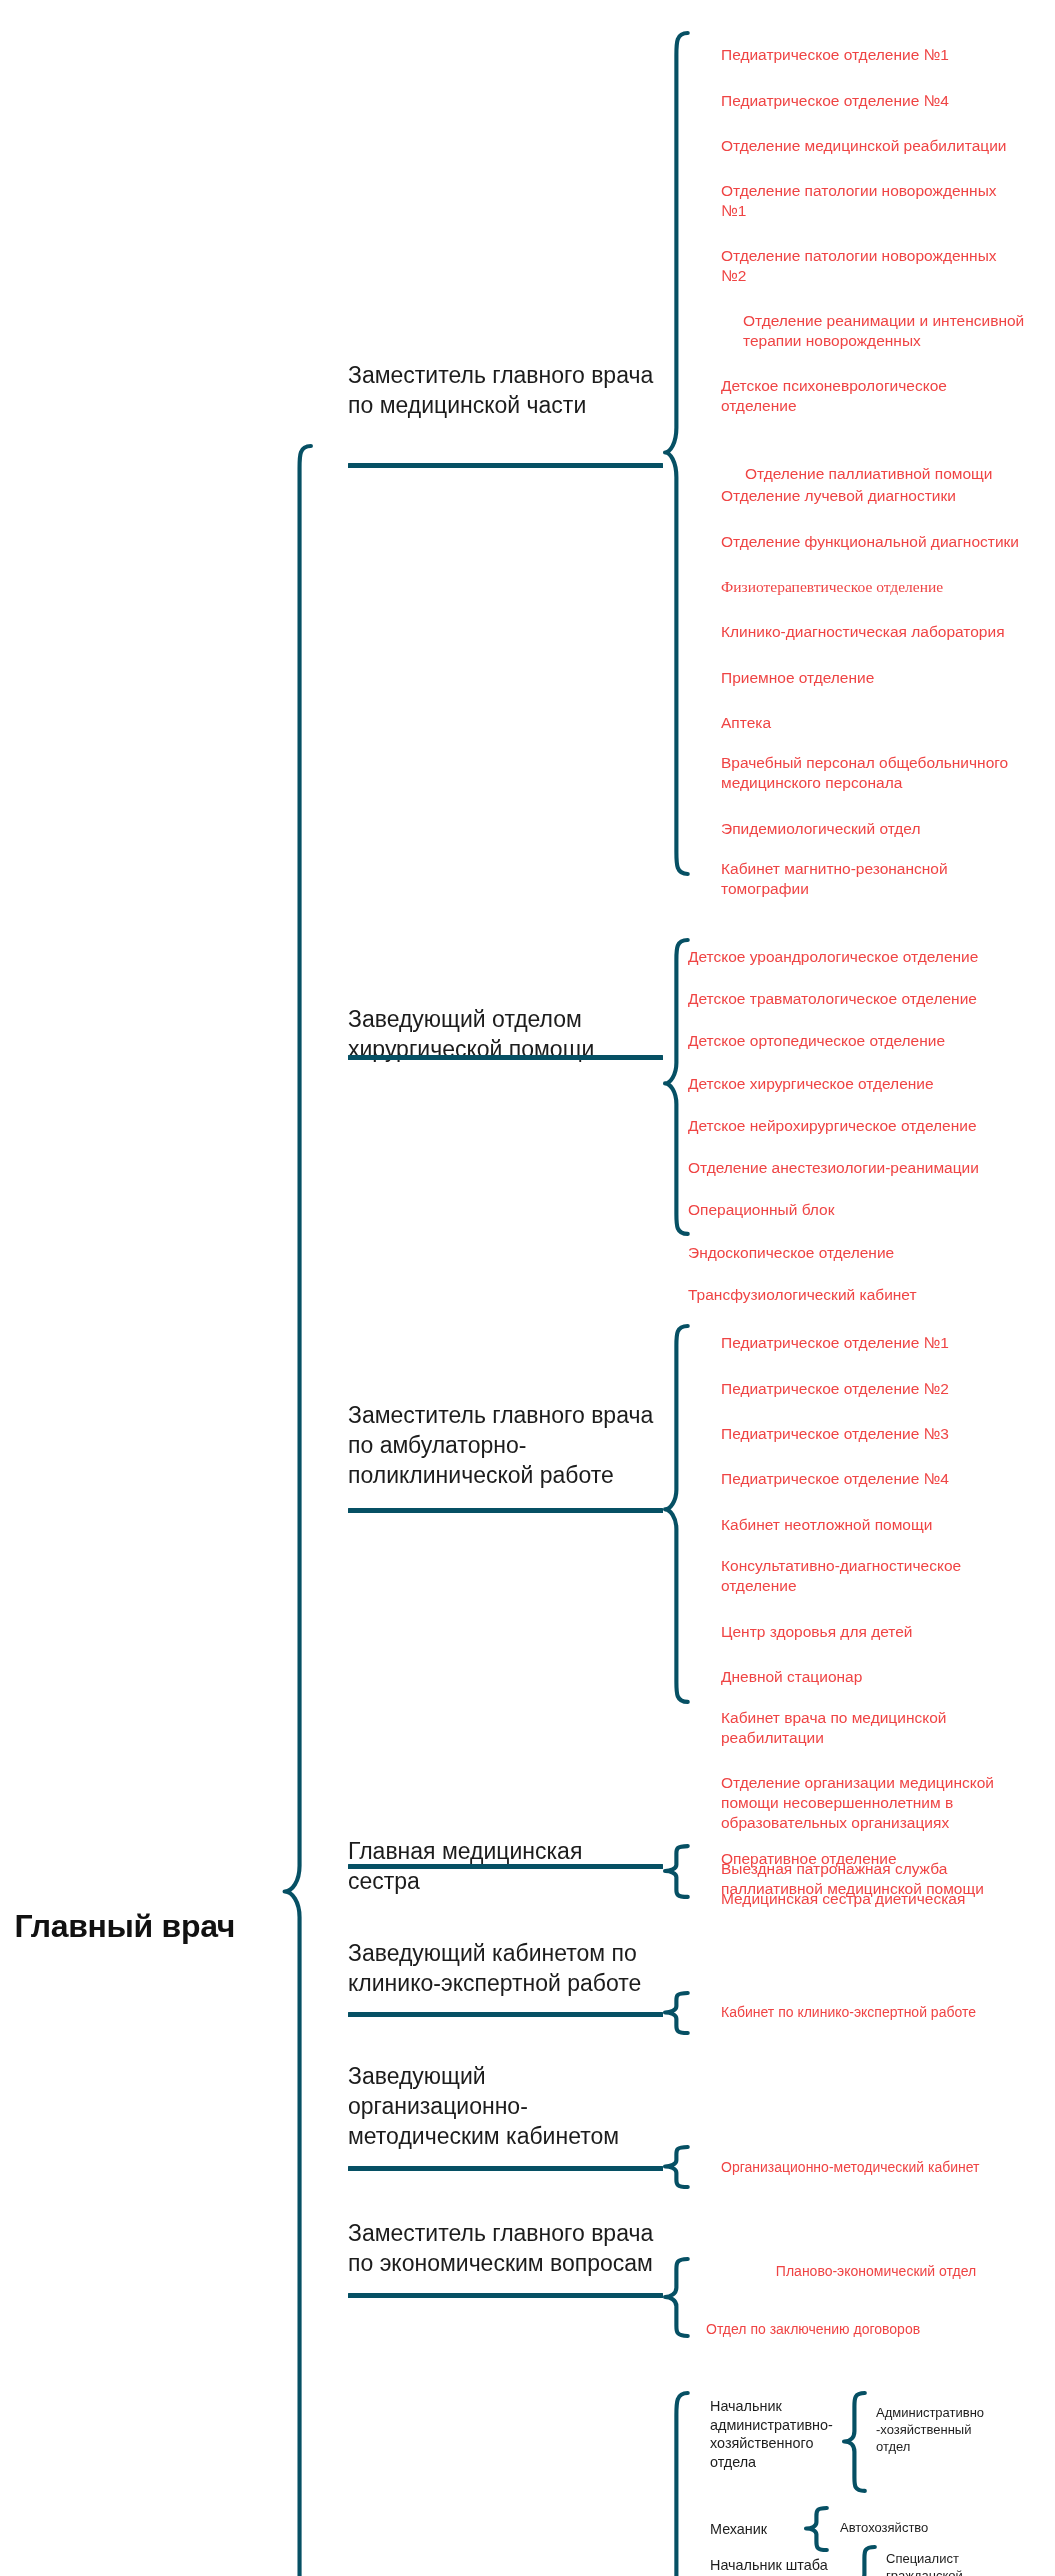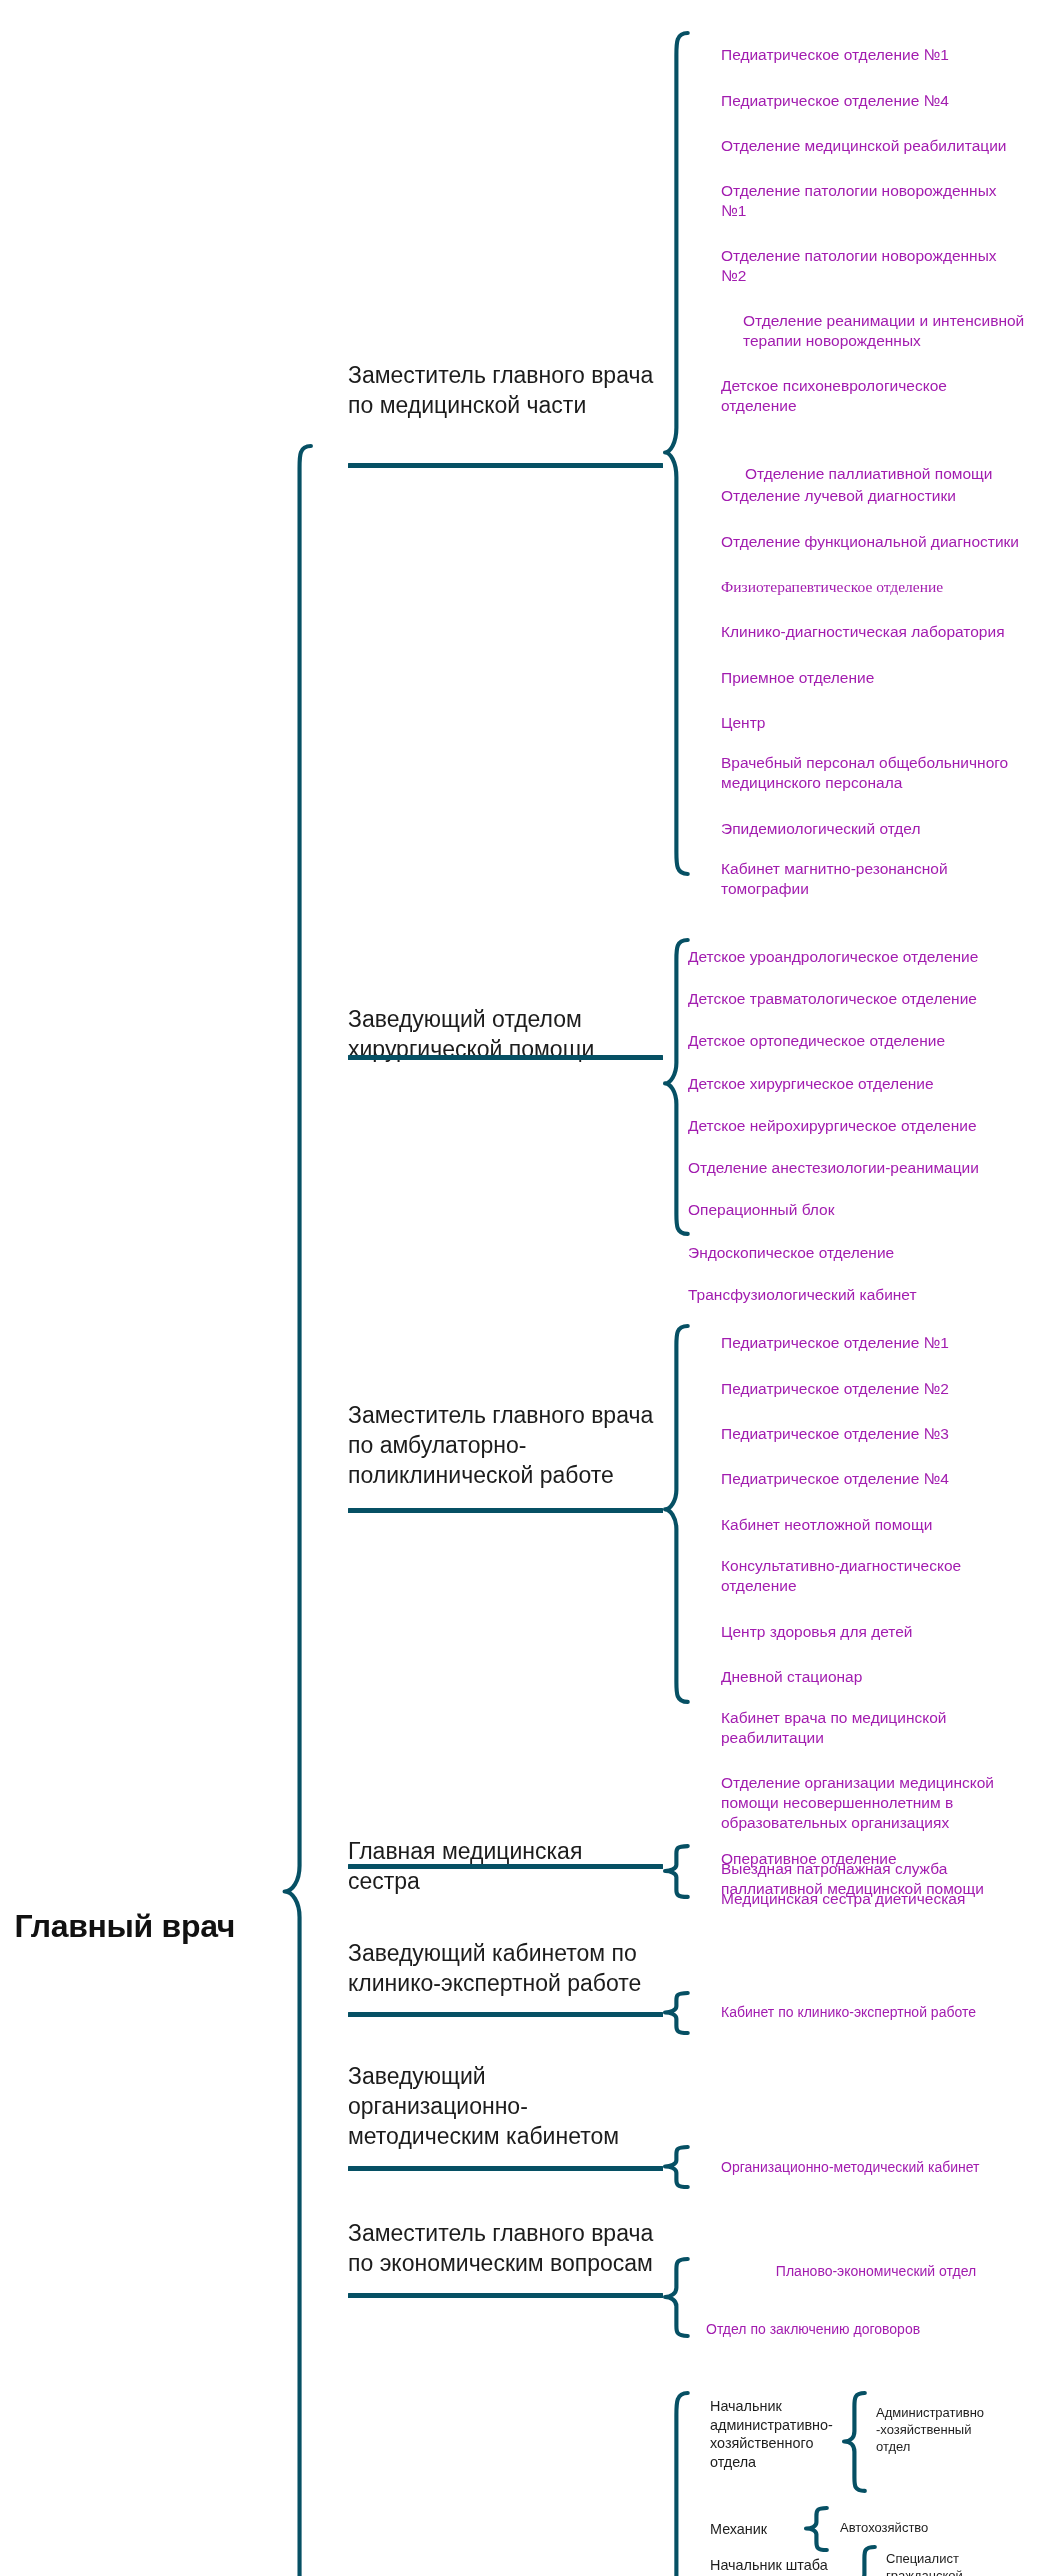--- a/index.html
+++ b/index.html
@@ -47,21 +47,21 @@
   .rule{
     position:absolute;
     background:var(--teal);
     height:4.6px;
     border-radius:0.5px;
   }
 
   
   .lvl2{
     font-size:15.5px;
-    color:#a21caf;
+    color:#ef4444;
     font-weight:400;
   }
   .lvl2.sm{font-size:14px;}
 
   
   .lvl2mid{
     font-size:14.4px;
     color:#1d1d1d;
   }
   
@@ -108,21 +108,21 @@
   <div class="node lvl2" style="left:721px; top:311px; width:330px;margin-left:22px;">Отделение реанимации и интенсивной
 терапии новорожденных</div>
   <div class="node lvl2" style="left:721px; top:376px; width:330px;">Детское психоневрологическое
 отделение</div>
   <div class="node lvl2" style="left:721px; top:464px; width:330px;margin-left:24px;">Отделение паллиативной помощи</div>
   <div class="node lvl2" style="left:721px; top:486px; width:330px;">Отделение лучевой диагностики</div>
   <div class="node lvl2" style="left:721px; top:532px;width:340px;">Отделение функциональной диагностики</div>
   <div class="node lvl2" style="left:721px; top:577px;width:330px;font-family:Liberation Serif, serif;">Физиотерапевтическое отделение</div>
   <div class="node lvl2" style="left:721px; top:622px;width:340px;">Клинико-диагностическая лаборатория</div>
   <div class="node lvl2" style="left:721px; top:668px;width:330px;">Приемное отделение</div>
-  <div class="node lvl2" style="left:721px; top:713px;width:330px;">Центр</div>
+  <div class="node lvl2" style="left:721px; top:713px;width:330px;">Аптека</div>
   <div class="node lvl2" style="left:721px; top:753px;width:330px;">Врачебный персонал общебольничного
 медицинского персонала</div>
   <div class="node lvl2" style="left:721px; top:819px;width:330px;">Эпидемиологический отдел</div>
   <div class="node lvl1" style="left:348px; top:1005px; width:309px;">Заведующий отделом
 хирургической помощи</div>
 
   <div class="node lvl2" style="left:721px; top:859px;width:330px;">Кабинет магнитно-резонансной
 томографии</div>
   <div class="rule" style="left:348px; top:1055px; width:315px;"></div>
 

